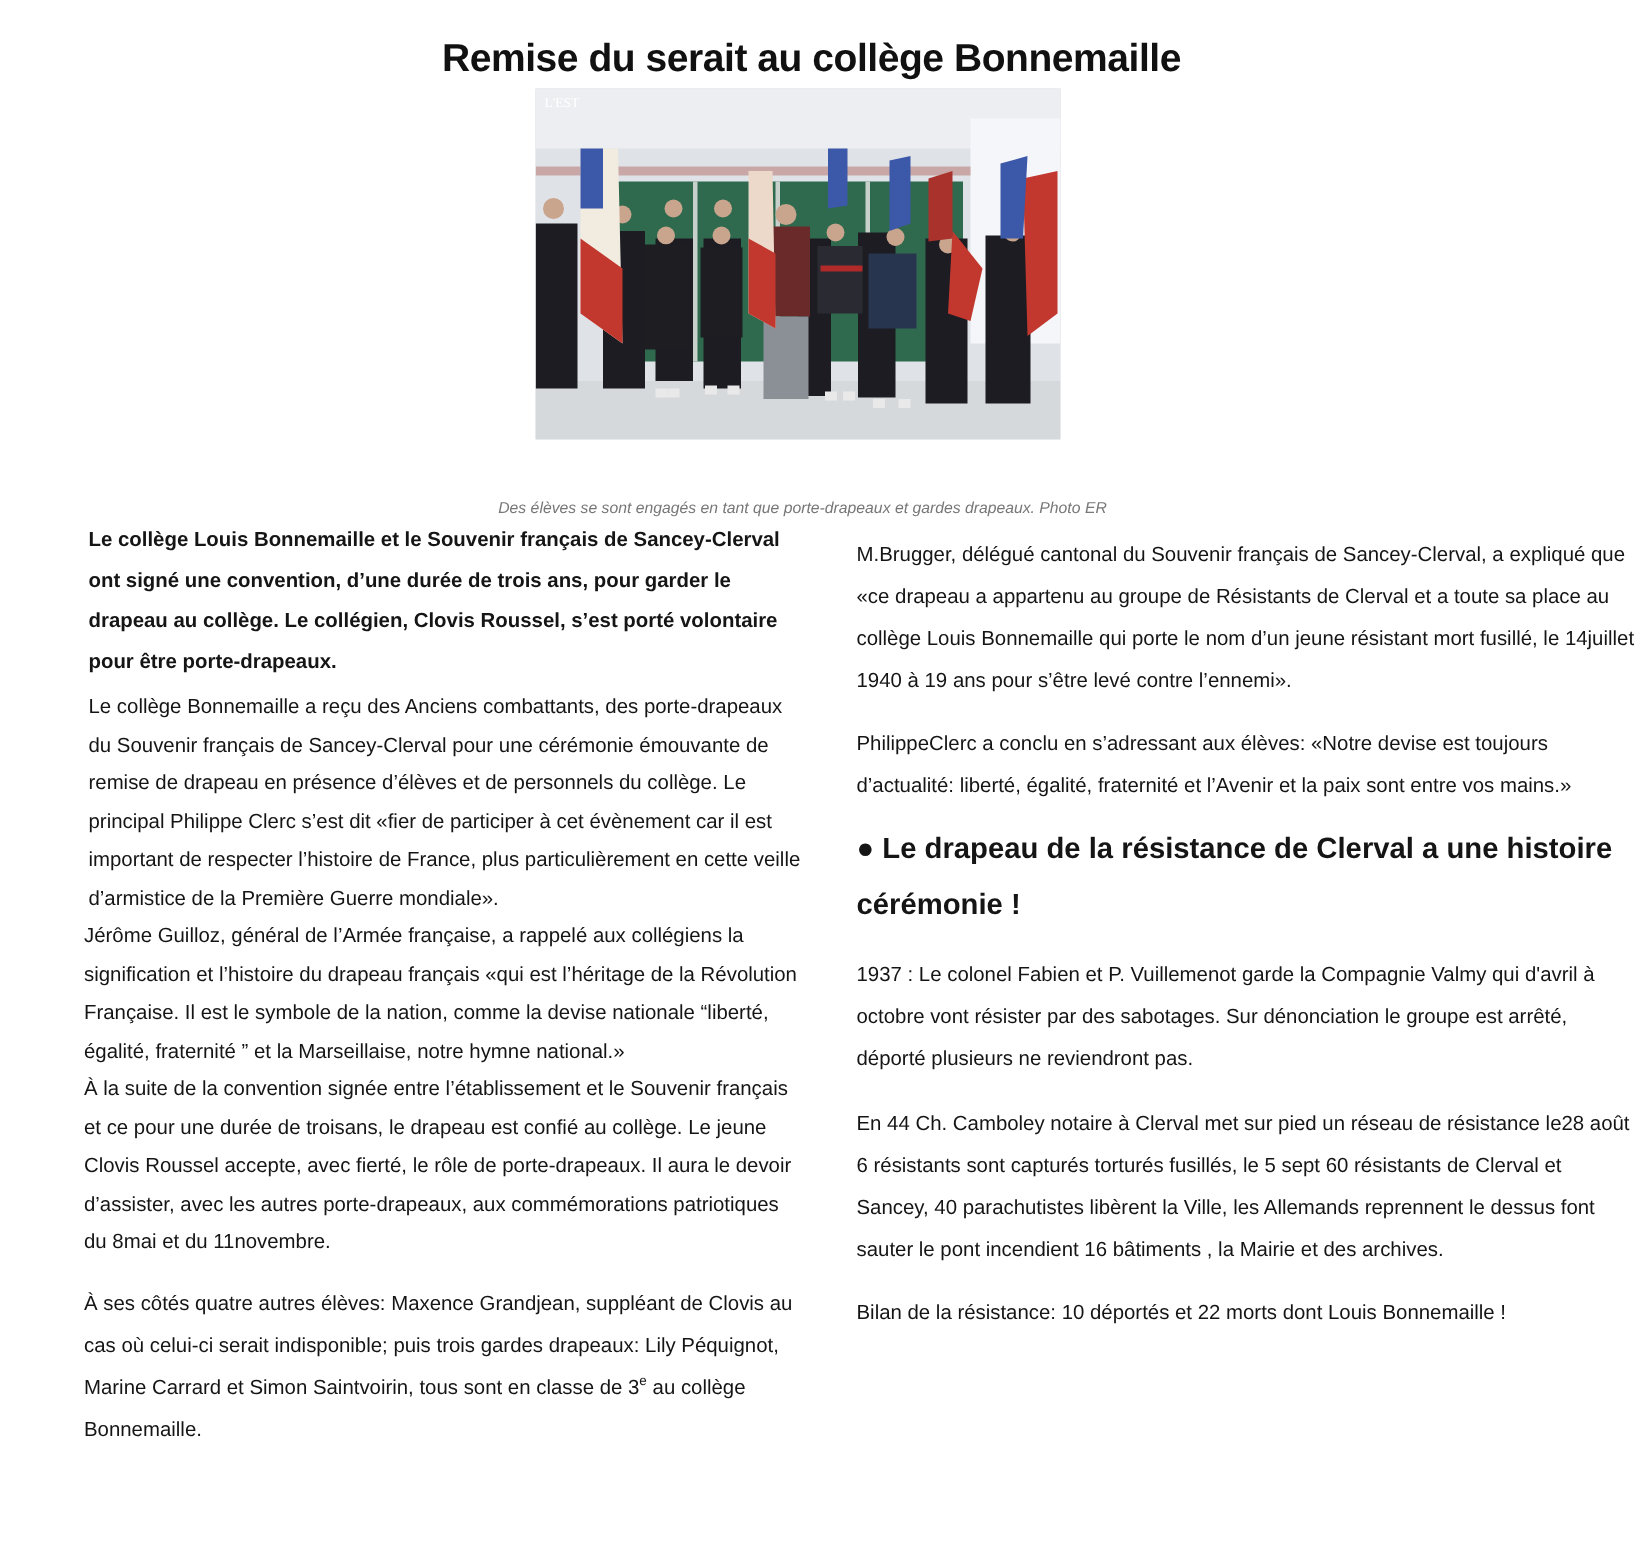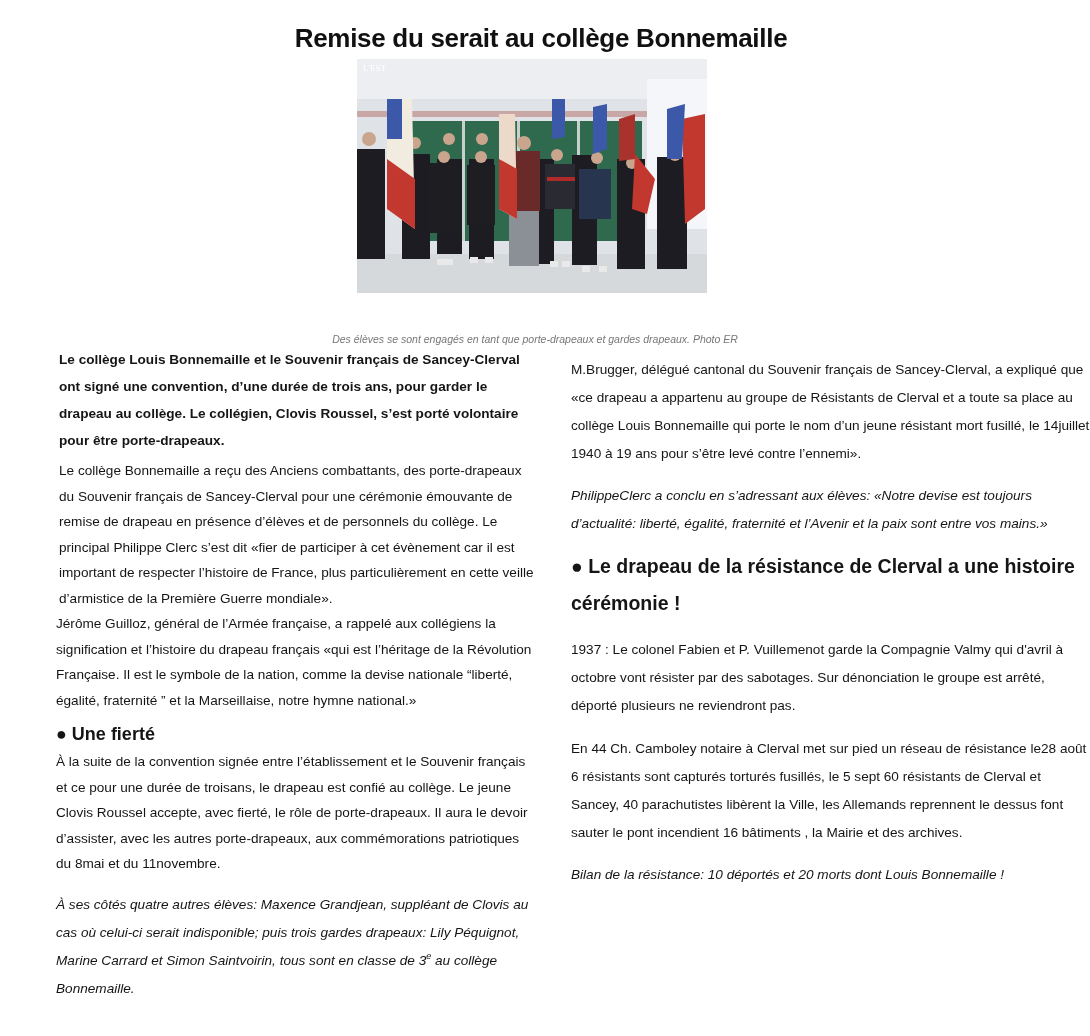--- a/index.html
+++ b/index.html
@@ -21,21 +21,21 @@
     font-size: 10.5px; font-style: italic; color: #777777; margin-top: 35px;
   }
   .col { position: absolute; font-size: 13.6px; line-height: 25.5px; color: #151515; }
   .col p { margin: 0; }
   .left { left: 56px; top: 346px; width: 480px; }
   .right { left: 571px; top: 356px; width: 520px; }
   .lead { font-weight: bold; padding-left: 3px; line-height: 27px; margin-bottom: 4px !important; }
   .p-indent { padding-left: 3px; }
   .sub { font-size: 18px; font-weight: bold; margin: 8px 0 2px 0 !important; line-height: 26px; }
   .sub2 { font-size: 19.5px; font-weight: bold; line-height: 37px; margin: 10px 0 14px 0 !important; }
-  .gap { margin-top: 14px !important; font-style: italic; }
+  .gap { margin-top: 14px !important; }
   .gap2 { margin-top: 15px !important; }
   .spaced { line-height: 28px; }
   sup { font-size: 9px; line-height: 0; }
 </style>
 </head>
 <body>
 
 <h1 class="title">Remise du serait au collège Bonnemaille</h1>
 
 <div class="photo">
@@ -105,25 +105,24 @@
     <text x="6" y="12" font-family="Liberation Serif, serif" font-size="9" fill="#ffffff">L'EST</text>
   </svg>
 </div>
 
 <div class="caption">Des élèves se sont engagés en tant que porte-drapeaux et gardes drapeaux. Photo ER</div>
 
 <div class="col left">
   <p class="lead">Le collège Louis Bonnemaille et le Souvenir français de Sancey-Clerval ont signé une convention, d’une durée de trois ans, pour garder le drapeau au collège. Le collégien, Clovis Roussel, s’est porté volontaire pour être porte-drapeaux.</p>
   <p class="p-indent">Le collège Bonnemaille a reçu des Anciens combattants, des porte-drapeaux du Souvenir français de Sancey-Clerval pour une cérémonie émouvante de remise de drapeau en présence d’élèves et de personnels du collège. Le principal Philippe Clerc s’est dit «fier de participer à cet évènement car il est important de respecter l’histoire de France, plus particulièrement en cette veille d’armistice de la Première Guerre mondiale».</p>
   <p>Jérôme Guilloz, général de l’Armée française, a rappelé aux collégiens la signification et l’histoire du drapeau français «qui est l’héritage de la Révolution Française. Il est le symbole de la nation, comme la devise nationale “liberté, égalité, fraternité ” et la Marseillaise, notre hymne national.»</p>
-  <p class="sub">● Une fierté</p>
   <p>À la suite de la convention signée entre l’établissement et le Souvenir français et ce pour une durée de troisans, le drapeau est confié au collège. Le jeune Clovis Roussel accepte, avec fierté, le rôle de porte-drapeaux. Il aura le devoir d’assister, avec les autres porte-drapeaux, aux commémorations patriotiques du 8mai et du 11novembre.</p>
   <p class="gap spaced"><span>À ses côtés quatre autres élèves: Maxence Grandjean, suppléant de Clovis au cas où celui-ci serait indisponible; puis trois gardes drapeaux: Lily Péquignot, Marine Carrard et Simon Saintvoirin, tous sont en classe de 3</span><sup>e</sup><span> au collège Bonnemaille.</span></p>
 </div>
 
 <div class="col right">
   <p class="spaced">M.Brugger, délégué cantonal du Souvenir français de Sancey-Clerval, a expliqué que «ce drapeau a appartenu au groupe de Résistants de Clerval et a toute sa place au collège Louis Bonnemaille qui porte le nom d’un jeune résistant mort fusillé, le 14juillet 1940 à 19 ans pour s’être levé contre l’ennemi».</p>
   <p class="gap spaced">PhilippeClerc a conclu en s’adressant aux élèves: «Notre devise est toujours d’actualité: liberté, égalité, fraternité et l’Avenir et la paix sont entre vos mains.»</p>
   <p class="sub2">● Le drapeau de la résistance de Clerval a une histoire cérémonie !</p>
   <p class="spaced">1937 : Le colonel Fabien et P. Vuillemenot garde la Compagnie Valmy qui d'avril à octobre vont résister par des sabotages. Sur dénonciation le groupe est arrêté, déporté plusieurs ne reviendront pas.</p>
   <p class="gap2 spaced">En 44 Ch. Camboley notaire à Clerval met sur pied un réseau de résistance le28 août 6 résistants sont capturés torturés fusillés, le 5 sept 60 résistants de Clerval et Sancey, 40 parachutistes libèrent la Ville, les Allemands reprennent le dessus font sauter le pont incendient 16 bâtiments , la Mairie et des archives.</p>
-  <p class="gap spaced">Bilan de la résistance: 10 déportés et 20 morts dont Louis Bonnemaille !</p>
+  <p class="gap spaced">Bilan de la résistance: 10 déportés et 22 morts dont Louis Bonnemaille !</p>
 </div>
 
 </body></html>

